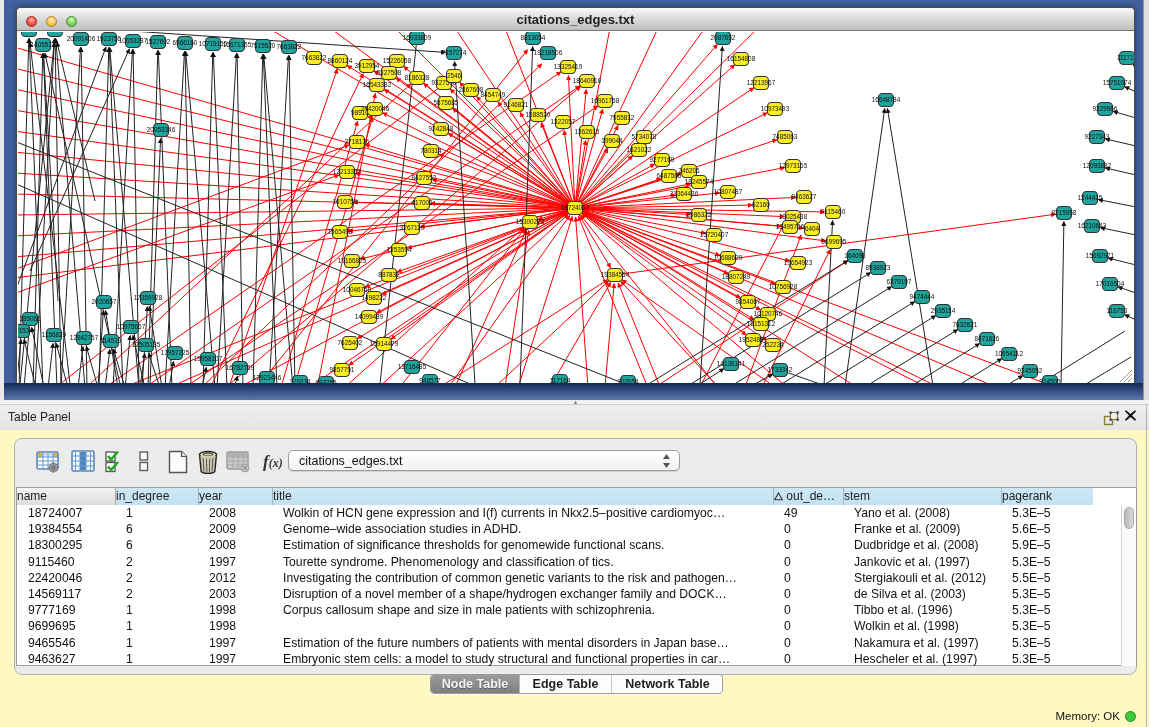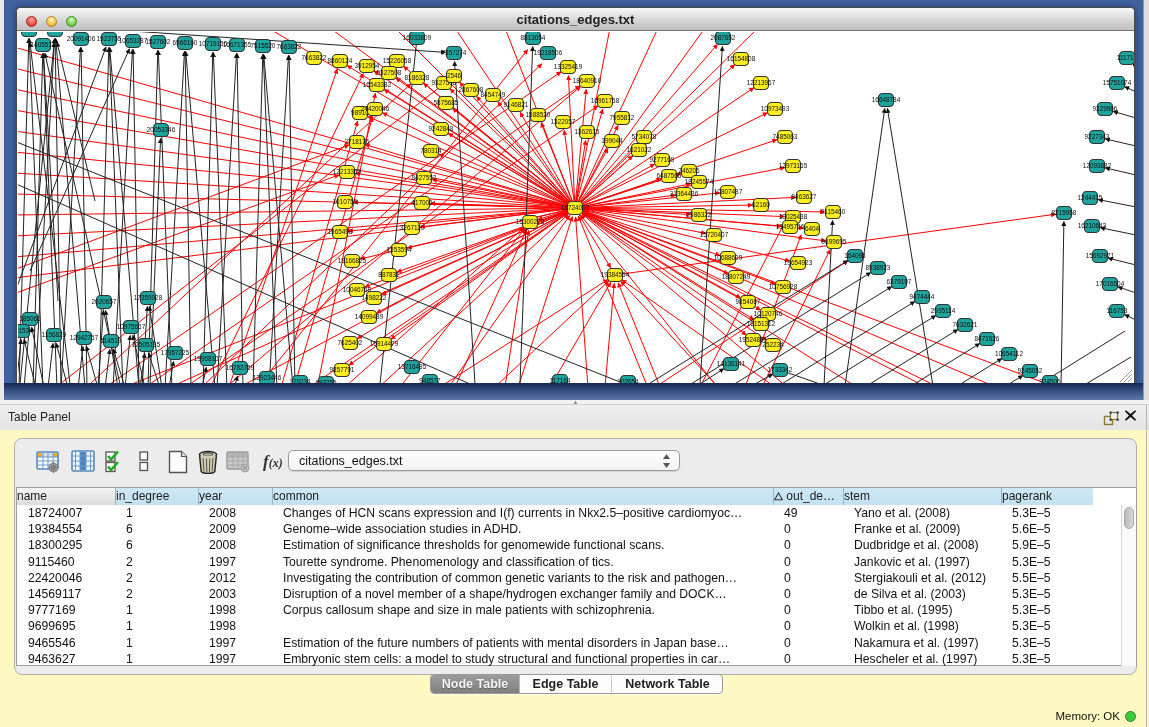--- a/index.html
+++ b/index.html
@@ -660,33 +660,33 @@
       <div class="arr"><svg width="9" height="16" viewBox="0 0 9 16">
             <path d="M4.5,1 L8,6 L1,6 z" fill="#555"></path>
             <path d="M4.5,15 L8,10 L1,10 z" fill="#555"></path>
           </svg></div>
     </div>
     <div id="tblwrap">
       <div id="thead">
         <div class="th th0" style="left:0;width:99px">name</div>
         <div class="th" style="left:99px;width:83px">in_degree</div>
         <div class="th" style="left:182px;width:74px">year</div>
-        <div class="th" style="left:256px;width:501px">common</div>
+        <div class="th" style="left:256px;width:501px">title</div>
         <div class="th" style="left:757px;width:70px"><svg width="9" height="9" viewBox="0 0 10 10" style="vertical-align:-1px">
               <path d="M5,1 L9.3,8.6 L0.7,8.6 z" fill="none" stroke="#333" stroke-width="1.2"></path>
             </svg> out_de…</div>
         <div class="th" style="left:827px;width:158px">stem</div>
         <div class="th" style="left:985px;width:91px;border-right:none">pagerank</div>
       </div>
       <div id="tbody">
           <div class="tr" style="top:0.0px">
             <span class="td" style="left:11px;width:86px">18724007</span>
             <span class="td" style="left:109px;width:80px">1</span>
             <span class="td" style="left:192px;width:70px">2008</span>
-            <span class="td" style="left:266px;width:498px">Changes of HCN scans expression and I(f) currents in Nkx2.5–positive cardiomyoc…</span>
+            <span class="td" style="left:266px;width:498px">Wolkin of HCN gene expression and I(f) currents in Nkx2.5–positive cardiomyoc…</span>
             <span class="td" style="left:767px;width:68px">49</span>
             <span class="td" style="left:837px;width:156px">Yano et al. (2008)</span>
             <span class="td" style="left:995px;width:85px">5.3E–5</span>
           </div>
 <div class="tr" style="top:16.2px">
             <span class="td" style="left:11px;width:86px">19384554</span>
             <span class="td" style="left:109px;width:80px">6</span>
             <span class="td" style="left:192px;width:70px">2009</span>
             <span class="td" style="left:266px;width:498px">Genome–wide association studies in ADHD.</span>
             <span class="td" style="left:767px;width:68px">0</span>
@@ -728,21 +728,21 @@
             <span class="td" style="left:767px;width:68px">0</span>
             <span class="td" style="left:837px;width:156px">de Silva et al. (2003)</span>
             <span class="td" style="left:995px;width:85px">5.3E–5</span>
           </div>
 <div class="tr" style="top:97.2px">
             <span class="td" style="left:11px;width:86px">9777169</span>
             <span class="td" style="left:109px;width:80px">1</span>
             <span class="td" style="left:192px;width:70px">1998</span>
             <span class="td" style="left:266px;width:498px">Corpus callosum shape and size in male patients with schizophrenia.</span>
             <span class="td" style="left:767px;width:68px">0</span>
-            <span class="td" style="left:837px;width:156px">Tibbo et al. (1995)</span>
+            <span class="td" style="left:837px;width:156px">Tibbo et al. (1996)</span>
             <span class="td" style="left:995px;width:85px">5.3E–5</span>
           </div>
 <div class="tr" style="top:113.4px">
             <span class="td" style="left:11px;width:86px">9699695</span>
             <span class="td" style="left:109px;width:80px">1</span>
             <span class="td" style="left:192px;width:70px">1998</span>
             <span class="td" style="left:767px;width:68px">0</span>
             <span class="td" style="left:837px;width:156px">Wolkin et al. (1998)</span>
             <span class="td" style="left:995px;width:85px">5.3E–5</span>
           </div>

